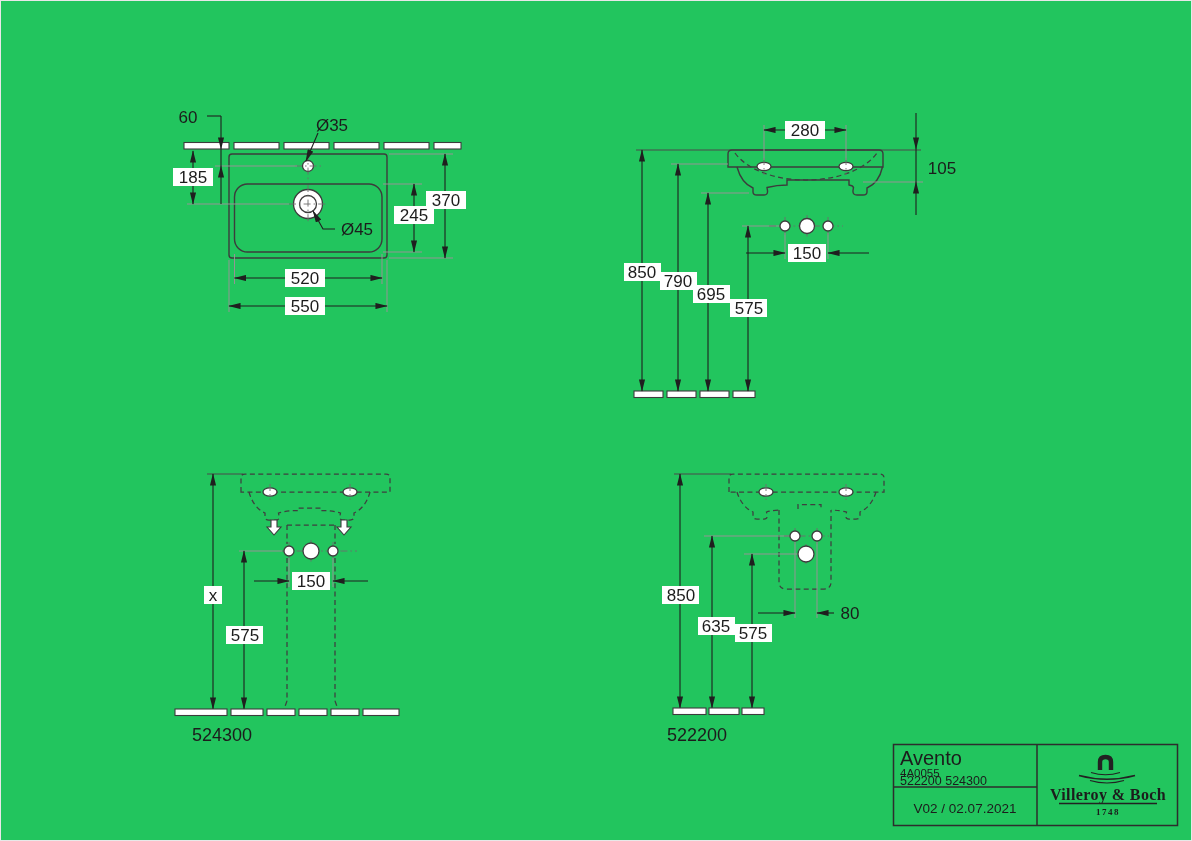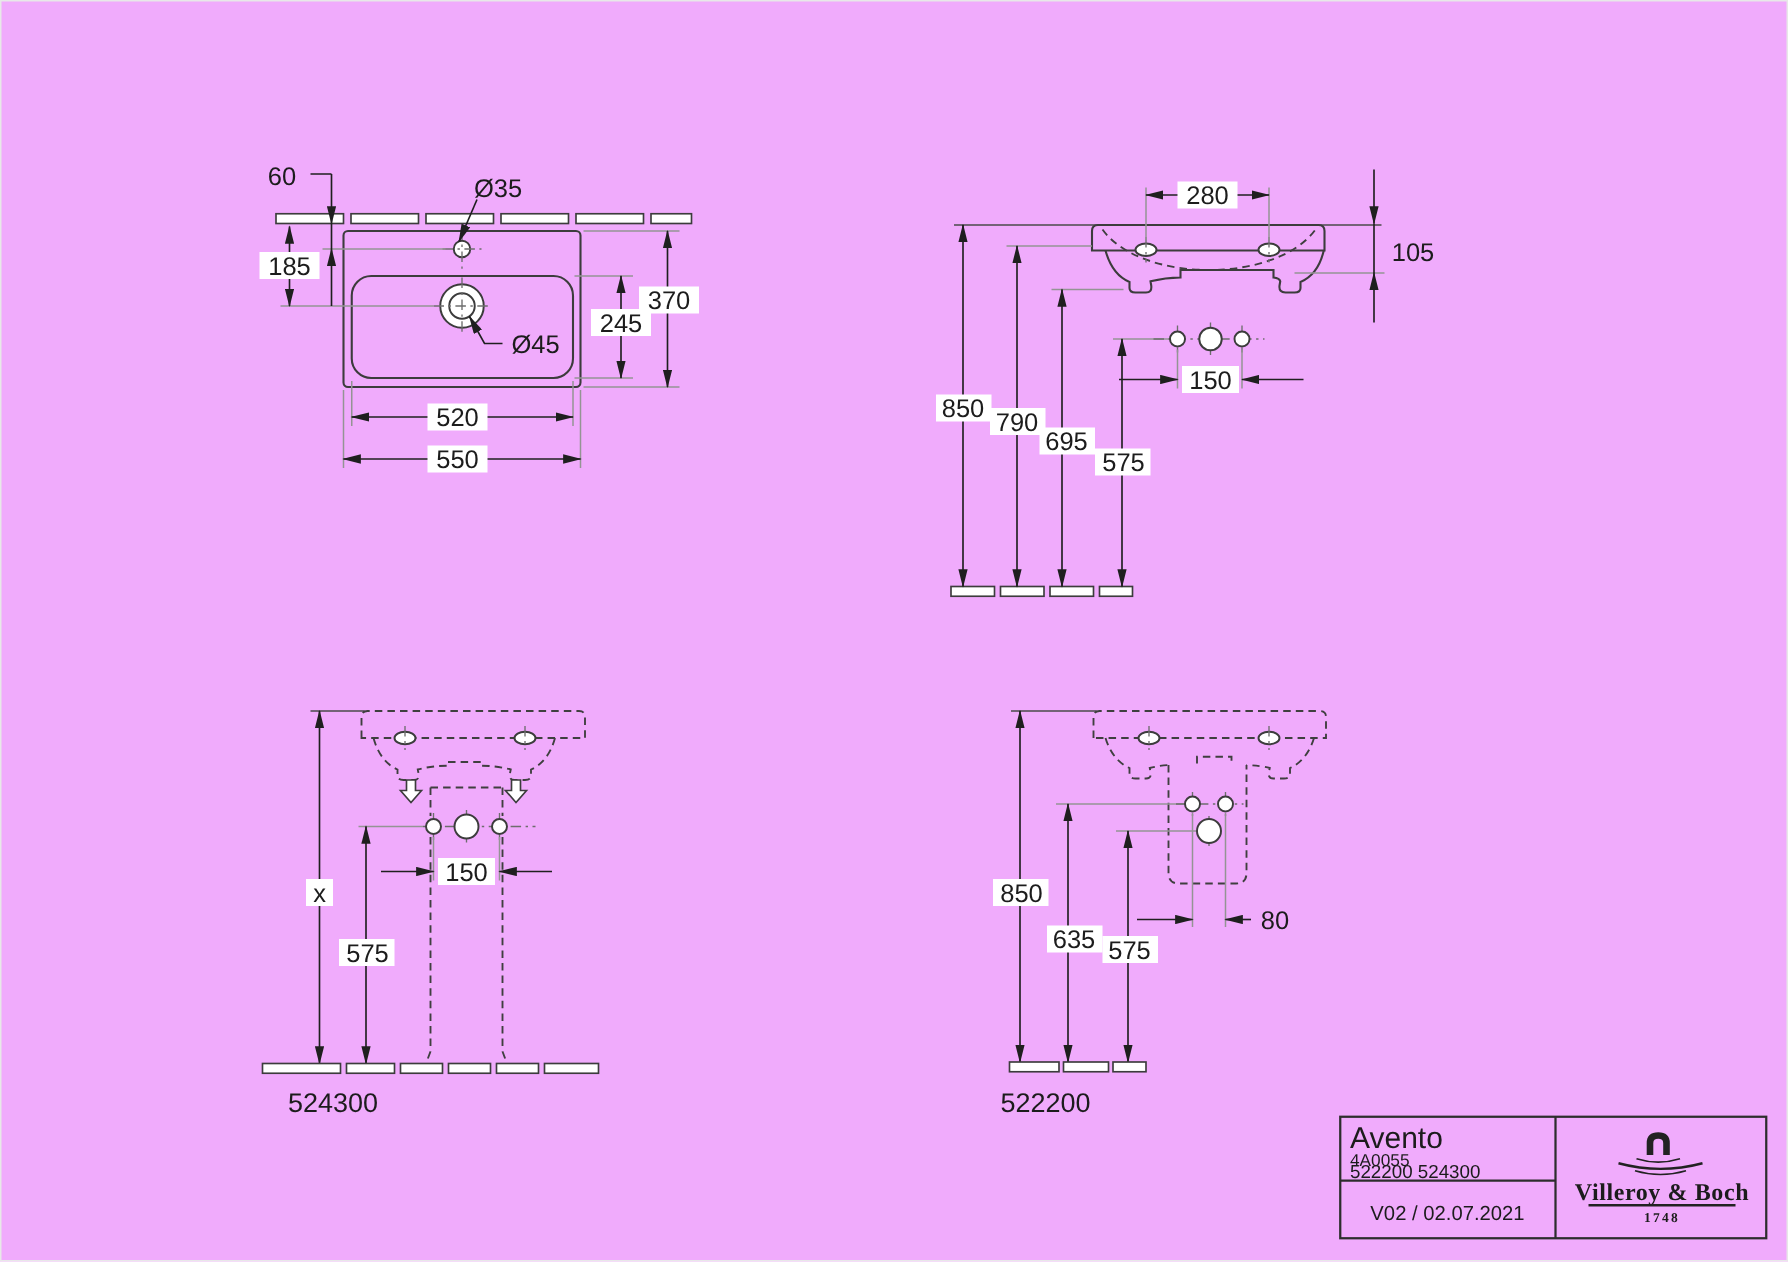--- a/index.html
+++ b/index.html
@@ -1,19 +1,19 @@
 <!DOCTYPE html>
 <html><head>
 <meta charset="utf-8">
 <style>
   html,body{margin:0;padding:0;background:#fff;}
   .page{
     position:relative;
     width:1192px;height:841px;
-    background:#f0abfc;
+    background:#22c55e;
     border:1px solid #e8e8e8;
     box-sizing:border-box;
     font-family:"Liberation Sans",sans-serif;
     overflow:hidden;
   }
   svg{display:block}
   svg text{font-family:"Liberation Sans",sans-serif; fill:#1c1c1c;}
   .dimtxt{font-size:17px;}
   .ln  {stroke:#3c3c3c;stroke-width:1.4;fill:none;}
   .lnt {stroke:#4a4a4a;stroke-width:1.1;fill:none;}

